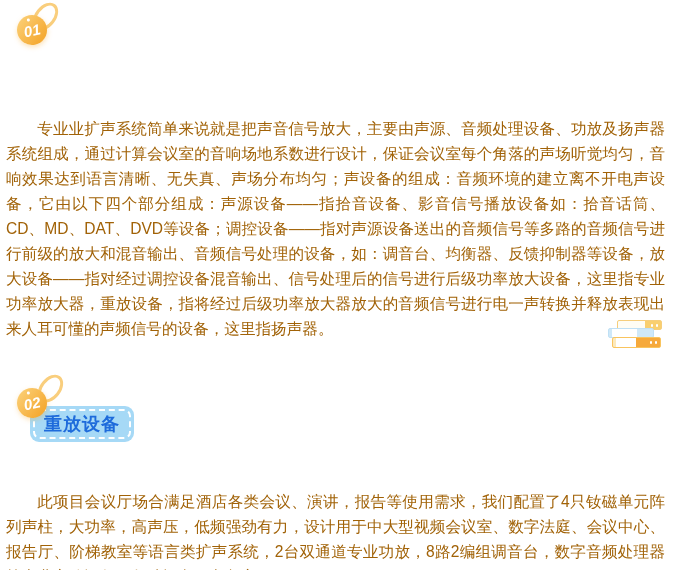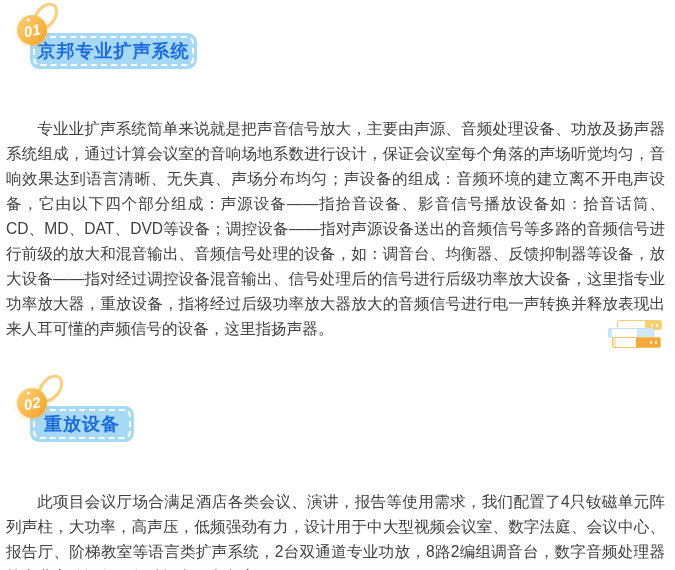--- a/index.html
+++ b/index.html
@@ -50,21 +50,21 @@
   .title-text {
     position: relative; color: #1e6bdb; font-weight: bold;
     font-size: 18px; letter-spacing: 1px; white-space: nowrap;
   }
   .box1 { left: 30px; top: 33px;  width: 167px; height: 36px; }
   .box2 { left: 30px; top: 406px; width: 104px; height: 36px; }
 
   
   .para {
     position: absolute; left: 6px; width: 659px;
-    color: #404040; font-size: 15.6px; line-height: 25px;
+    color: #a16207; font-size: 15.6px; line-height: 25px;
     text-align: justify; text-indent: 2em; letter-spacing: 0;
   }
   .para1 { top: 100px; }
   .para2 { top: 473px; }
 
   
   .books { position: absolute; left: 608px; top: 320px; width: 54px; height: 28px; z-index: 1; }
   .book  { position: absolute; border-radius: 2px; box-sizing: border-box; }
   .book-top {
     left: 9px; top: 0; width: 45px; height: 10px; z-index: 1;
@@ -91,23 +91,20 @@
 </head>
 <body>
 
 <div class="page">
 
   <span class="loop loop1"></span>
   <div class="badge badge1">
     <span class="dot"></span>
     <span>01</span>
   </div>
-  <div class="title-box box1">
-    <span class="title-text">京邦专业扩声系统</span>
-  </div>
 
   <p class="para para1">专业业扩声系统简单来说就是把声音信号放大，主要由声源、音频处理设备、功放及扬声器系统组成，通过计算会议室的音响场地系数进行设计，保证会议室每个角落的声场听觉均匀，音响效果达到语言清晰、无失真、声场分布均匀；声设备的组成：音频环境的建立离不开电声设备，它由以下四个部分组成：声源设备——指拾音设备、影音信号播放设备如：拾音话筒、CD、MD、DAT、DVD等设备；调控设备——指对声源设备送出的音频信号等多路的音频信号进行前级的放大和混音输出、音频信号处理的设备，如：调音台、均衡器、反馈抑制器等设备，放大设备——指对经过调控设备混音输出、信号处理后的信号进行后级功率放大设备，这里指专业功率放大器，重放设备，指将经过后级功率放大器放大的音频信号进行电一声转换并释放表现出来人耳可懂的声频信号的设备，这里指扬声器。</p>
 
   <div class="books">
     <span class="book book-top">
       <span class="speck s1"></span>
       <span class="speck s2"></span>
     </span>
     <span class="book book-mid"></span>
     <span class="book book-bot">

